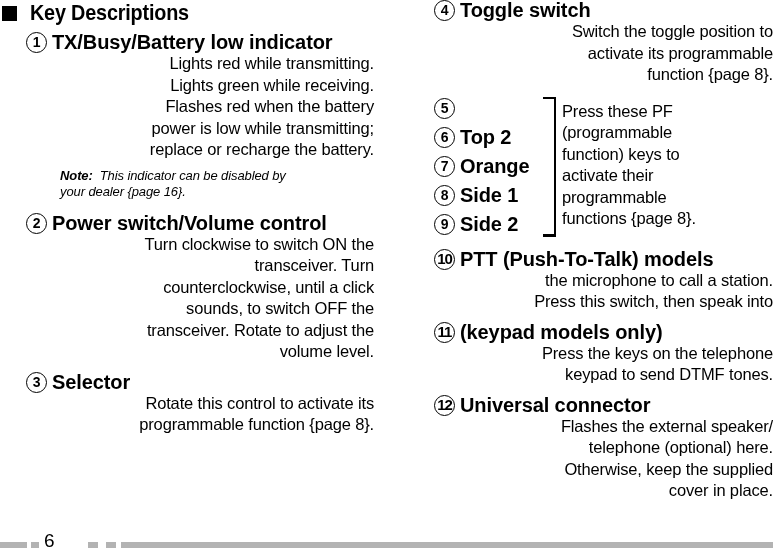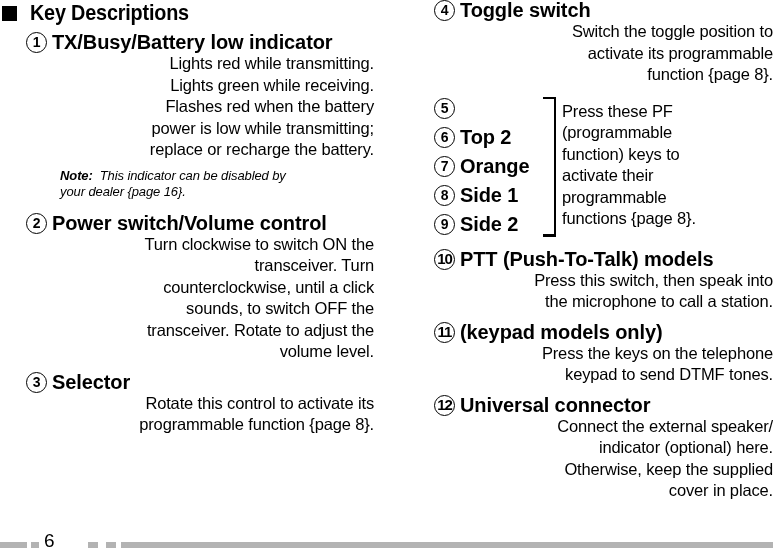--- a/index.html
+++ b/index.html
@@ -324,40 +324,40 @@
         <span class="ln">activate their</span>
         <span class="ln">programmable</span>
         <span class="ln">functions {page 8}.</span>
       </div>
     </div>
 
     <div class="entry">
       <span class="entry-num two-digit">10</span>
       <div class="entry-title">PTT (Push-To-Talk) models</div>
       <div class="entry-body">
+        <span class="ln">the microphone to call a station.</span>
         <span class="ln">Press this switch, then speak into</span>
-        <span class="ln">the microphone to call a station.</span>
       </div>
     </div>
 
     <div class="entry">
       <span class="entry-num two-digit">11</span>
       <div class="entry-title">(keypad models only)</div>
       <div class="entry-body">
         <span class="ln">Press the keys on the telephone</span>
         <span class="ln">keypad to send DTMF tones.</span>
       </div>
     </div>
 
     <div class="entry">
       <span class="entry-num two-digit">12</span>
       <div class="entry-title">Universal connector</div>
       <div class="entry-body">
-        <span class="ln">Connect the external speaker/</span>
-        <span class="ln">indicator (optional) here.</span>
+        <span class="ln">Flashes the external speaker/</span>
+        <span class="ln">telephone (optional) here.</span>
         <span class="ln">Otherwise, keep the supplied</span>
         <span class="ln">cover in place.</span>
       </div>
     </div>
 
   </div>
 
   <div class="footer">
     <span class="footer-dash"></span>
     <span class="footer-sq1"></span>

